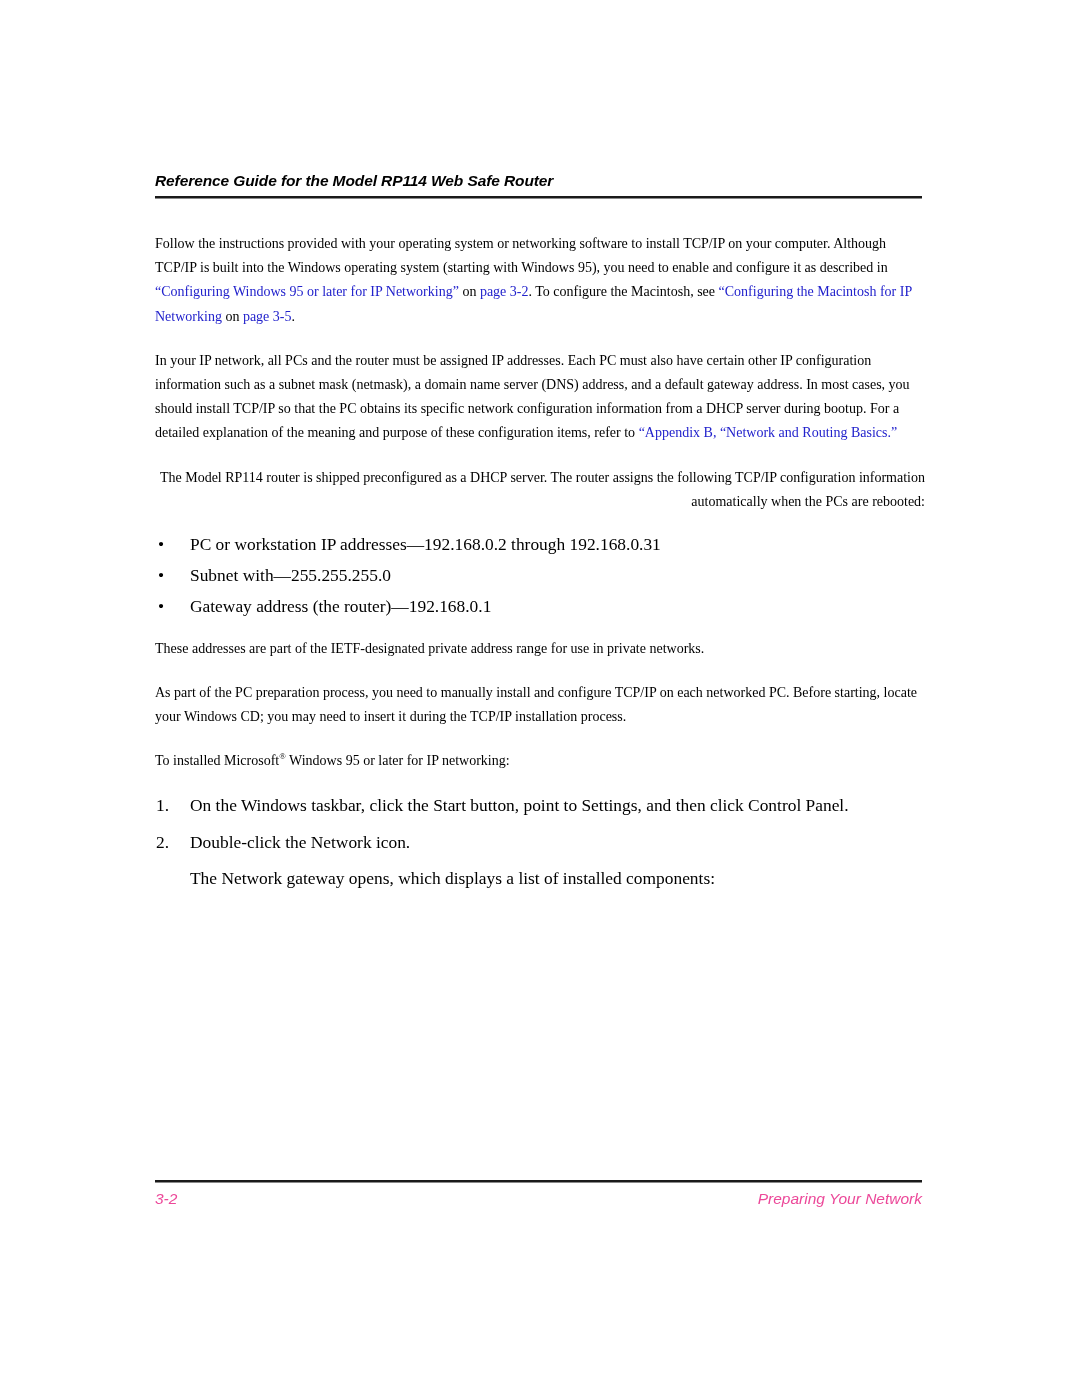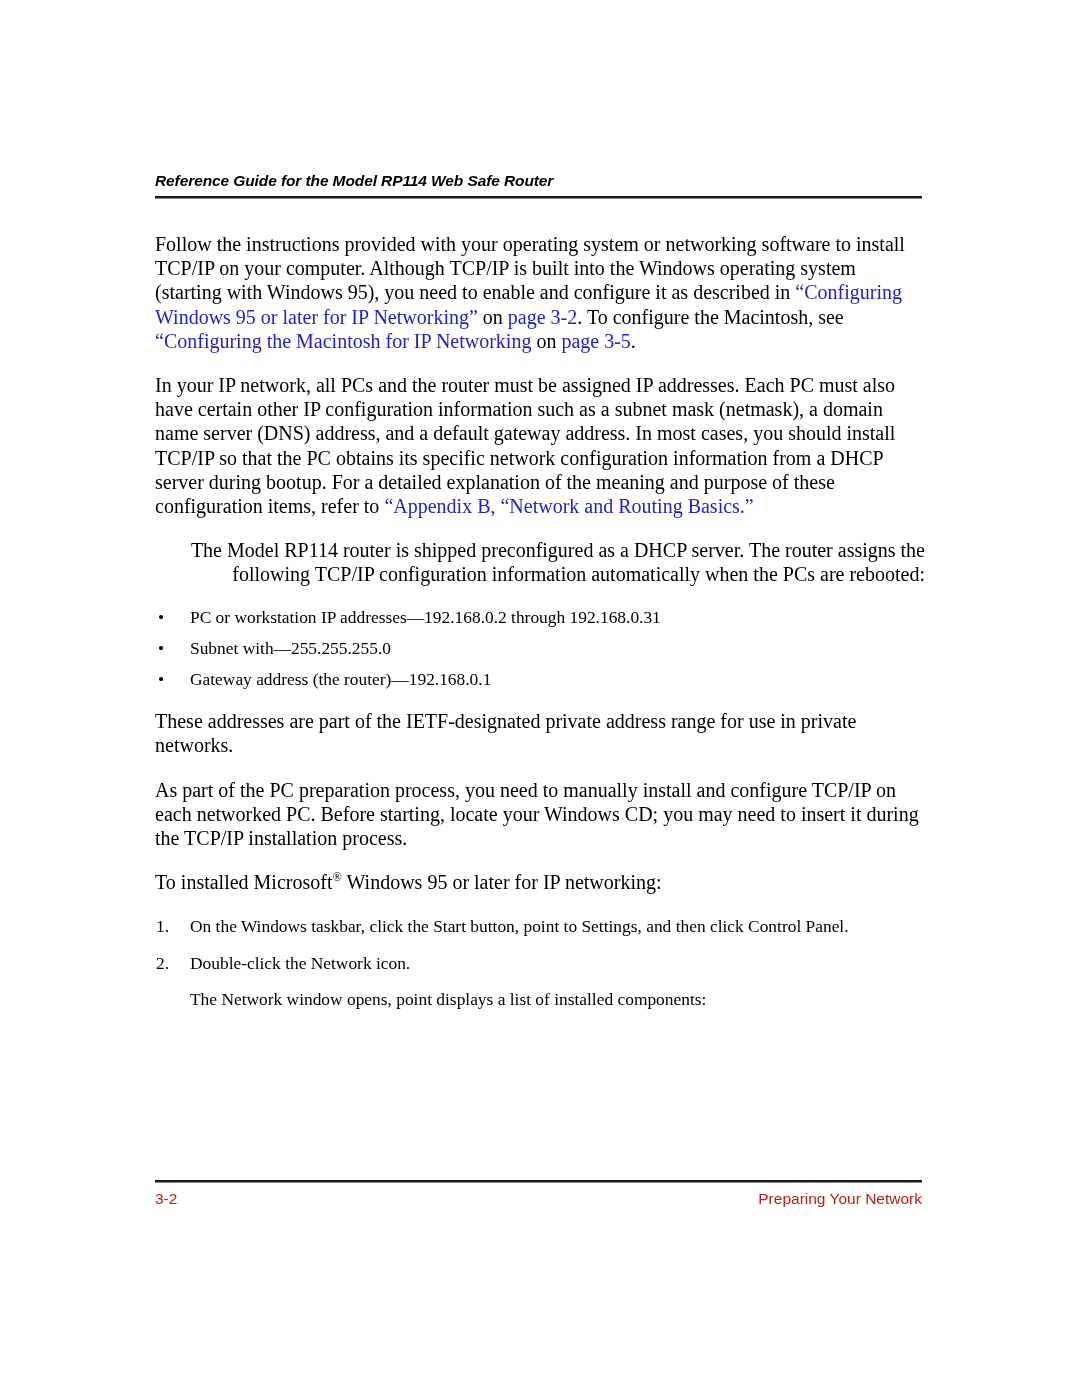--- a/index.html
+++ b/index.html
@@ -55,21 +55,21 @@
   
   .content {
     position: absolute;
     left: 155px;
     top: 232px;
     width: 770px;
   }
 
   p.body {
     margin: 0 0 20px 0;
-    font-size: 20px;
+    font-size: 14px;
     line-height: 24.2px;
     text-align: left;
     color: #000;
   }
   p.body.tight {
     margin-bottom: 18px;
     text-align: right;
   }
 
   a.xref, .xref {
@@ -154,22 +154,23 @@
   .footer-row {
     display: flex;
     justify-content: space-between;
     align-items: baseline;
     margin-top: 7px;
   }
   .footer-text {
     font-family: "Liberation Sans", sans-serif;
     font-size: 15.5px;
     line-height: 18px;
-    color: #b91c1c;
+    color: #ec4899;
     white-space: nowrap;
+    font-style: italic;
   }
   sup.reg {
     font-size: 0.62em;
     vertical-align: super;
     line-height: 0;
   }
 </style>
 </head>
 <body>
 
@@ -214,21 +215,21 @@
       <li>
         <span class="step-num">1.</span>
         <span>On the Windows taskbar, click the Start button, point to Settings, and then click Control Panel.</span>
       </li>
       <li>
         <span class="step-num">2.</span>
         <span>Double-click the Network icon.</span>
       </li>
     </ol>
 
-    <p class="step-followup">The Network window opens, point displays a list of installed components:</p>
+    <p class="step-followup">The Network gateway opens, which displays a list of installed components:</p>
   </div>
 
   <div class="footer">
     <div class="rule"></div>
     <div class="footer-row">
       <div class="footer-text">3-2</div>
       <div class="footer-text">Preparing Your Network</div>
     </div>
   </div>
 

